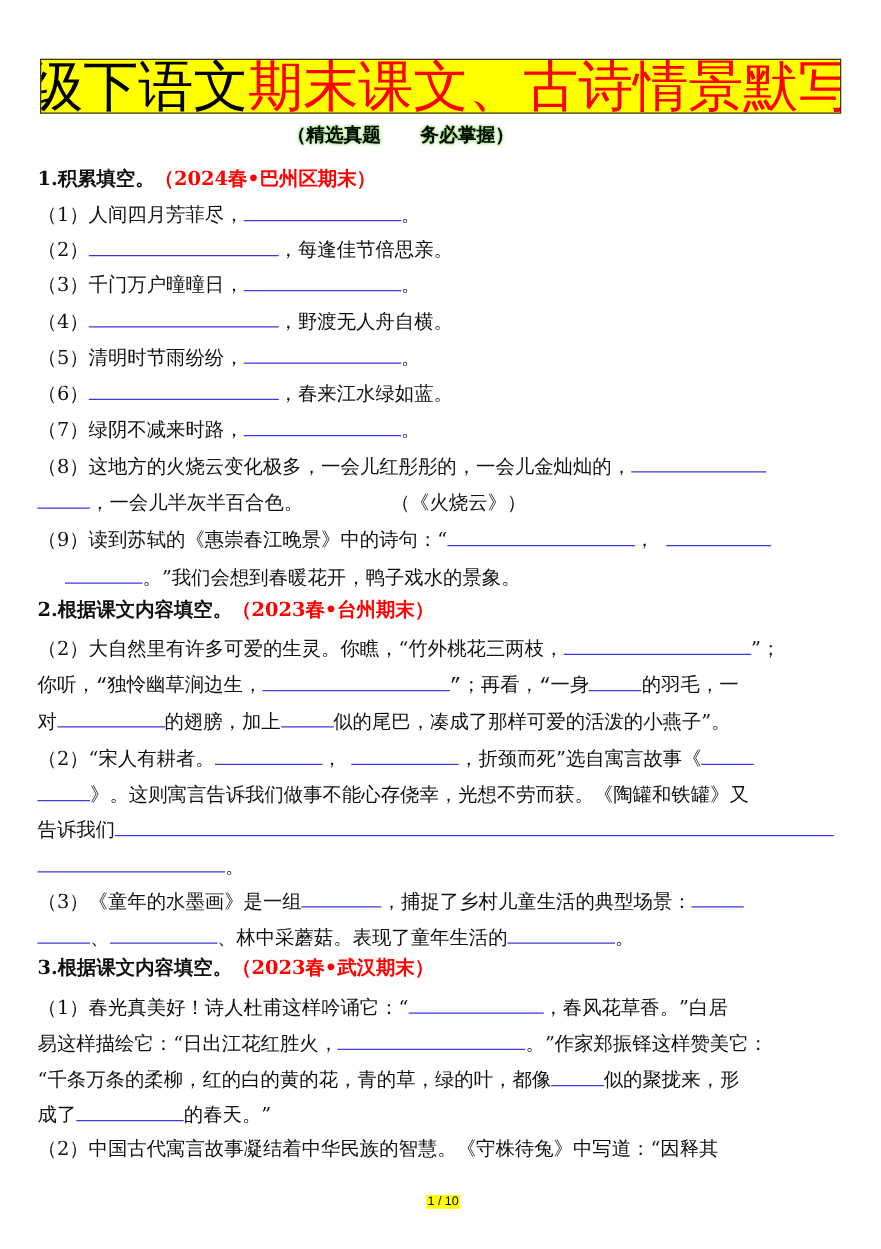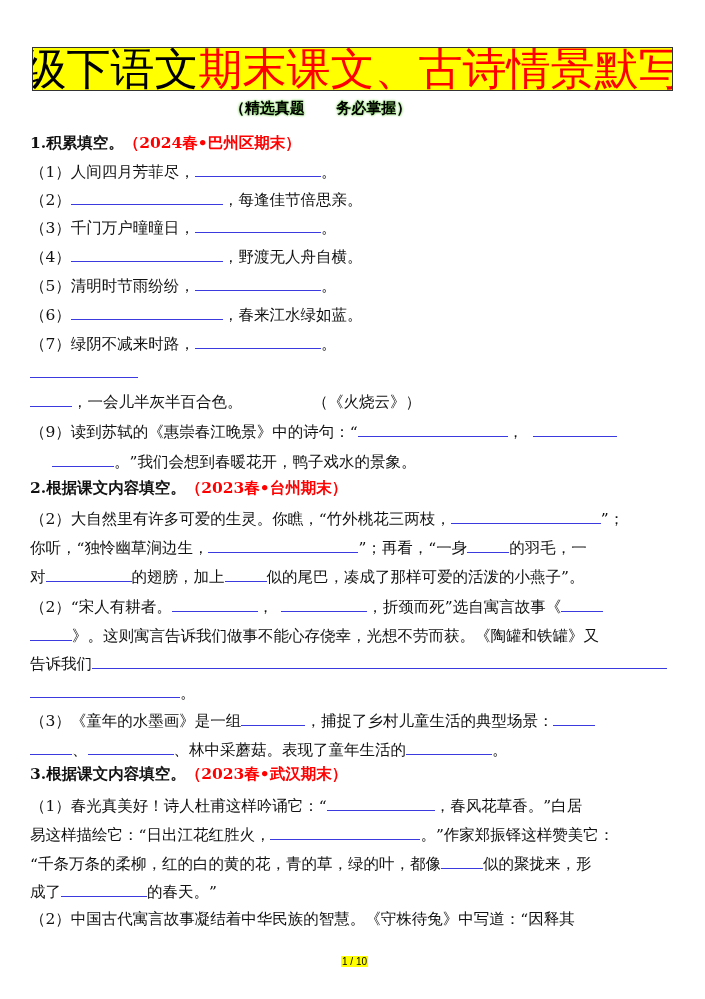--- a/index.html
+++ b/index.html
@@ -49,39 +49,39 @@
 <div class="line" style="top:274px;text-align:center;">
   <span>（5）清明时节雨纷纷，</span><span class="blank" style="width:126px"></span><span>。</span>
 </div>
 <div class="line" style="top:303px;">
   <span>（6）</span><span class="blank" style="width:152px"></span><span>，春来江水绿如蓝。</span>
 </div>
 <div class="line" style="top:332px;">
   <span>（7）绿阴不减来时路，</span><span class="blank" style="width:126px"></span><span>。</span>
 </div>
 <div class="line" style="top:361px;">
-  <span class="blank" style="width:108px"></span>
+  <span>（8）这地方的火烧云变化极多，一会儿红彤彤的，一会儿金灿灿的，</span><span class="blank" style="width:108px"></span>
 </div>
 <div class="line" style="top:390px;">
   <span class="blank" style="width:42px"></span><span>，一会儿半灰半百合色。</span><span style="display:inline-block;width:70px"></span><span>（《火烧云》）</span>
 </div>
 <div class="line" style="top:420px;">
   <span>（9）读到苏轼的《惠崇春江晚景》中的诗句：“</span><span class="blank" style="width:150px"></span><span>，</span><span style="display:inline-block;width:10px"></span><span class="blank" style="width:84px"></span>
 </div>
 <div class="line" style="top:450px;">
   <span style="display:inline-block;width:22px"></span><span class="blank" style="width:62px"></span><span>。”我们会想到春暖花开，鸭子戏水的景象。</span>
 </div>
 
 <div class="line" style="top:478px;text-align:right;">
   <span class="hdr">2.根据课文内容填空。</span><span class="src">（2023春•台州期末）</span>
 </div>
 <div class="line" style="top:507px;">
   <span>（2）大自然里有许多可爱的生灵。你瞧，“竹外桃花三两枝，</span><span class="blank" style="width:150px"></span><span>”；</span>
 </div>
-<div class="line" style="top:536px;">
+<div class="line" style="top:536px;font-family:Liberation Mono, monospace;">
   <span>你听，“独怜幽草涧边生，</span><span class="blank" style="width:150px"></span><span>”；再看，“一身</span><span class="blank" style="width:42px"></span><span>的羽毛，一</span>
 </div>
 <div class="line" style="top:565px;">
   <span>对</span><span class="blank" style="width:86px"></span><span>的翅膀，加上</span><span class="blank" style="width:42px"></span><span>似的尾巴，凑成了那样可爱的活泼的小燕子”。</span>
 </div>
 <div class="line" style="top:595px;">
   <span>（2）“宋人有耕者。</span><span class="blank" style="width:86px"></span><span>，</span><span style="display:inline-block;width:8px"></span><span class="blank" style="width:86px"></span><span>，折颈而死”选自寓言故事《</span><span class="blank" style="width:42px"></span>
 </div>
 <div class="line" style="top:624px;">
   <span class="blank" style="width:42px"></span><span>》。这则寓言告诉我们做事不能心存侥幸，光想不劳而获。《陶罐和铁罐》又</span>

